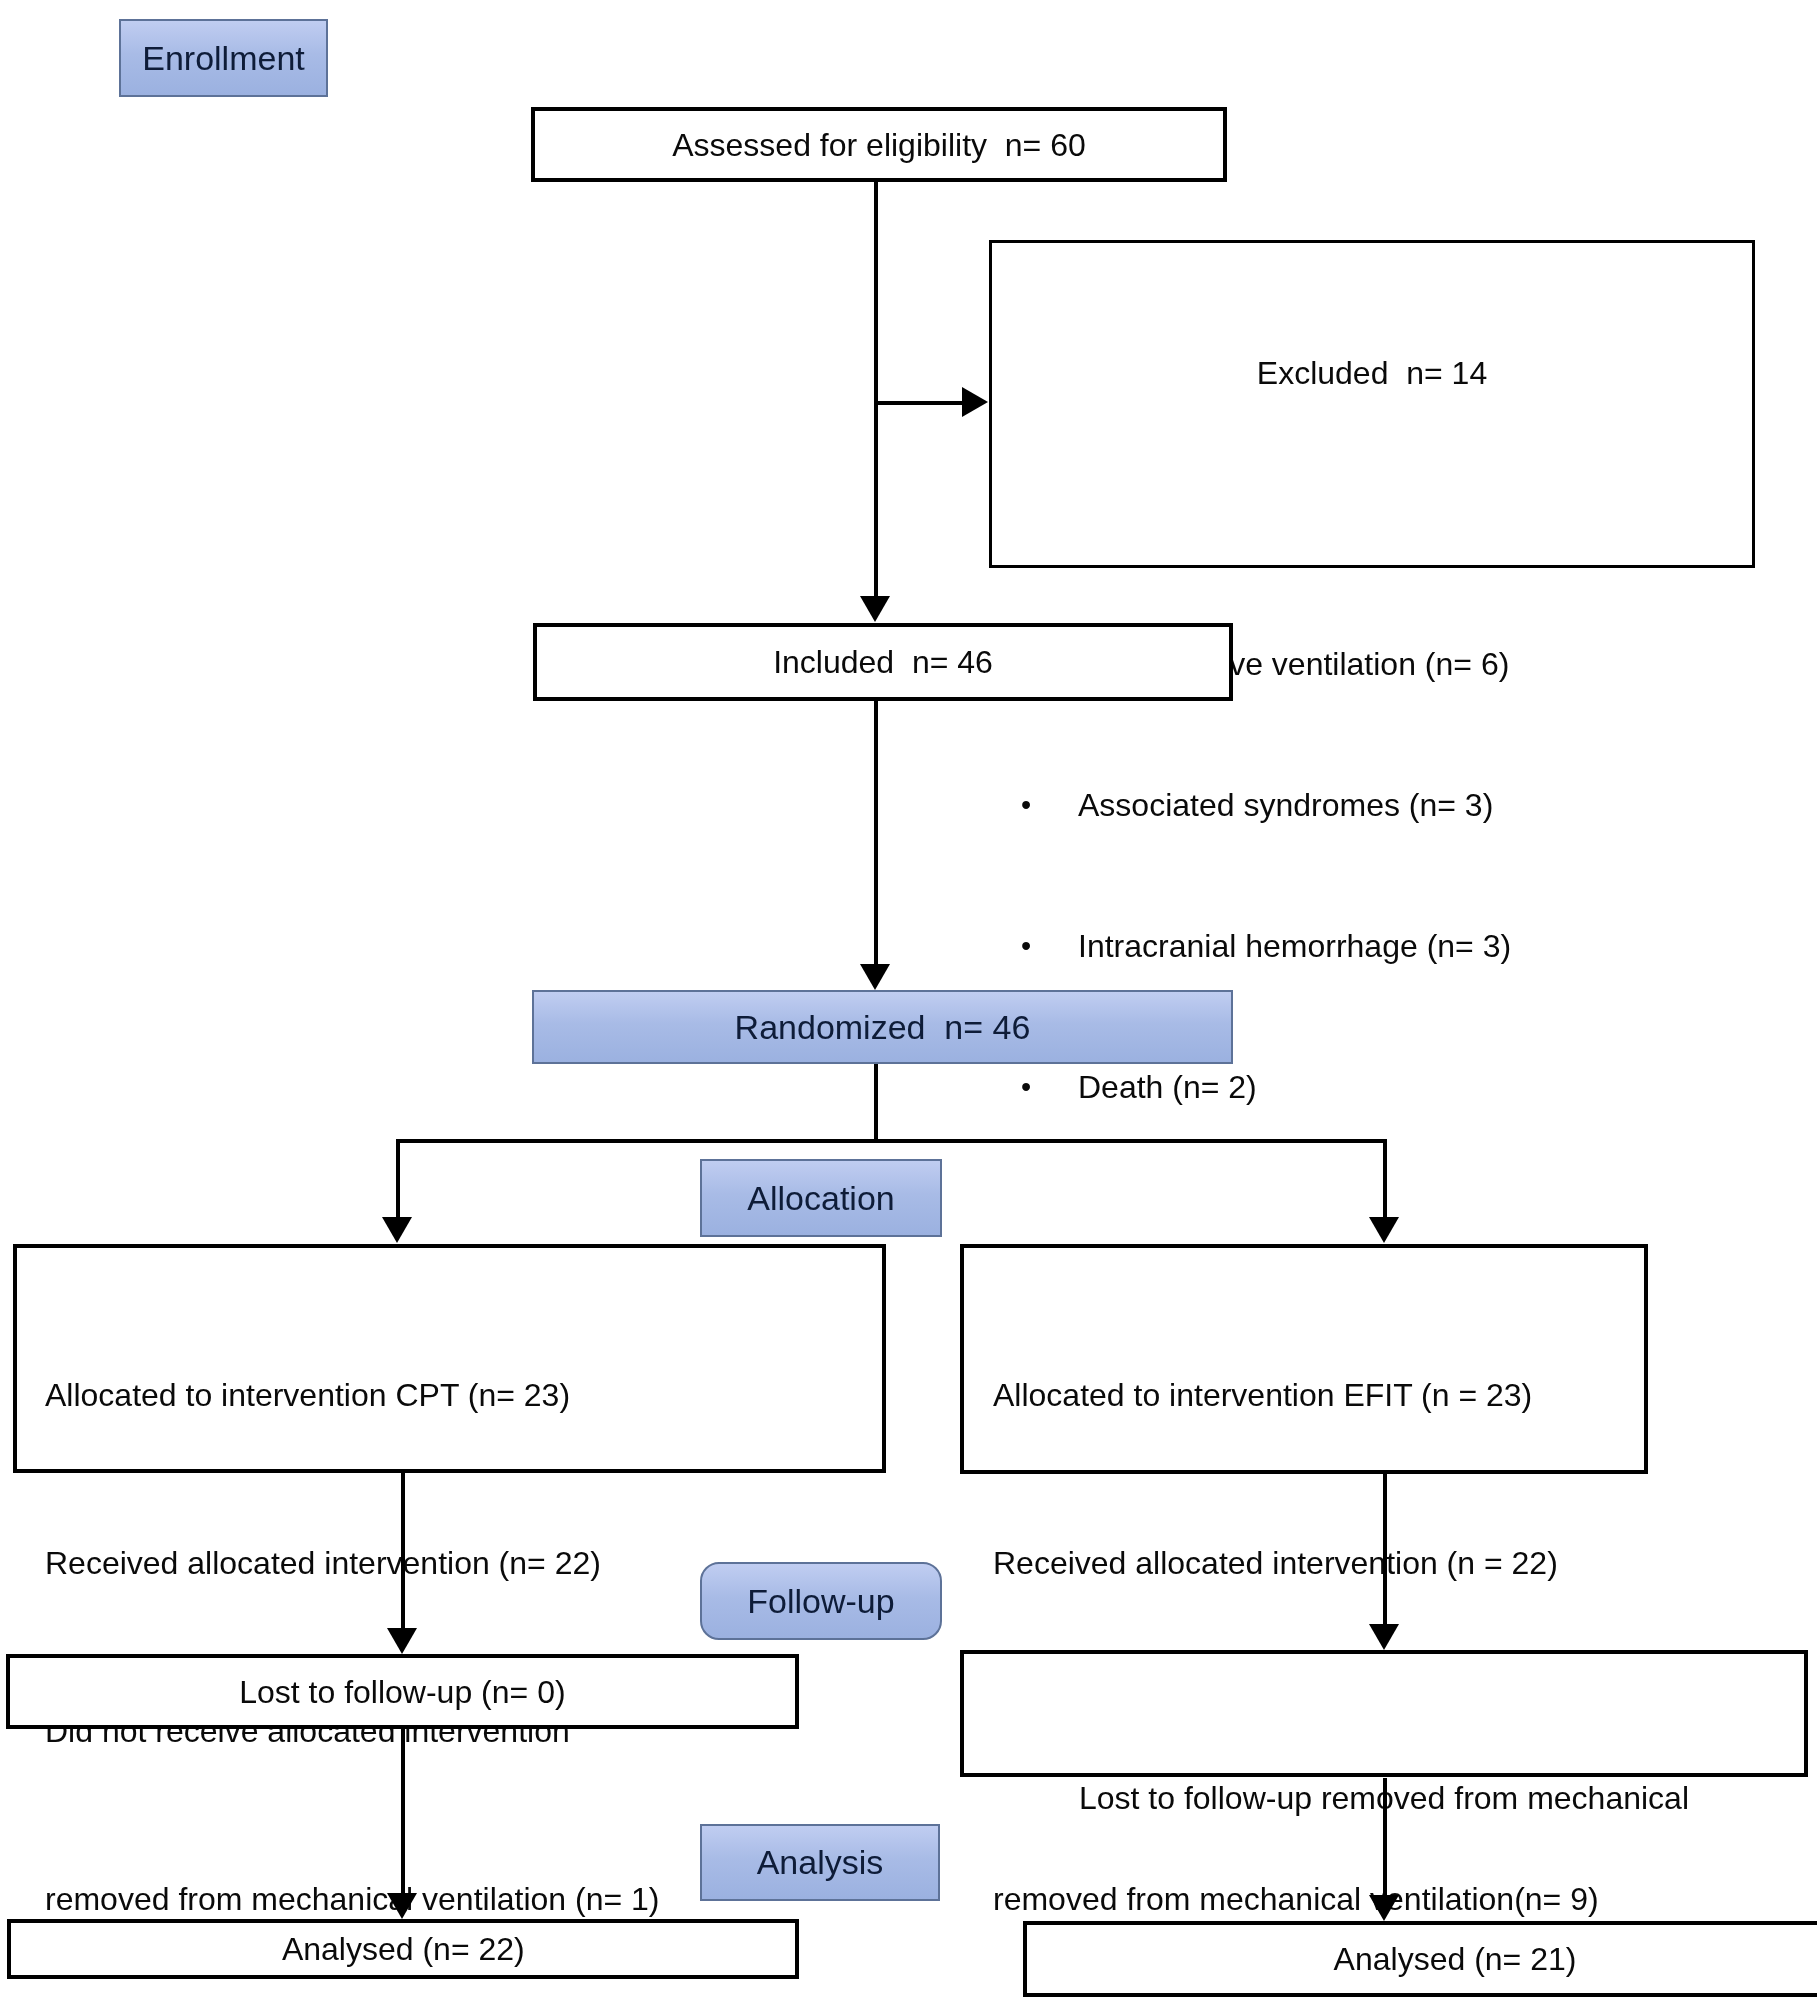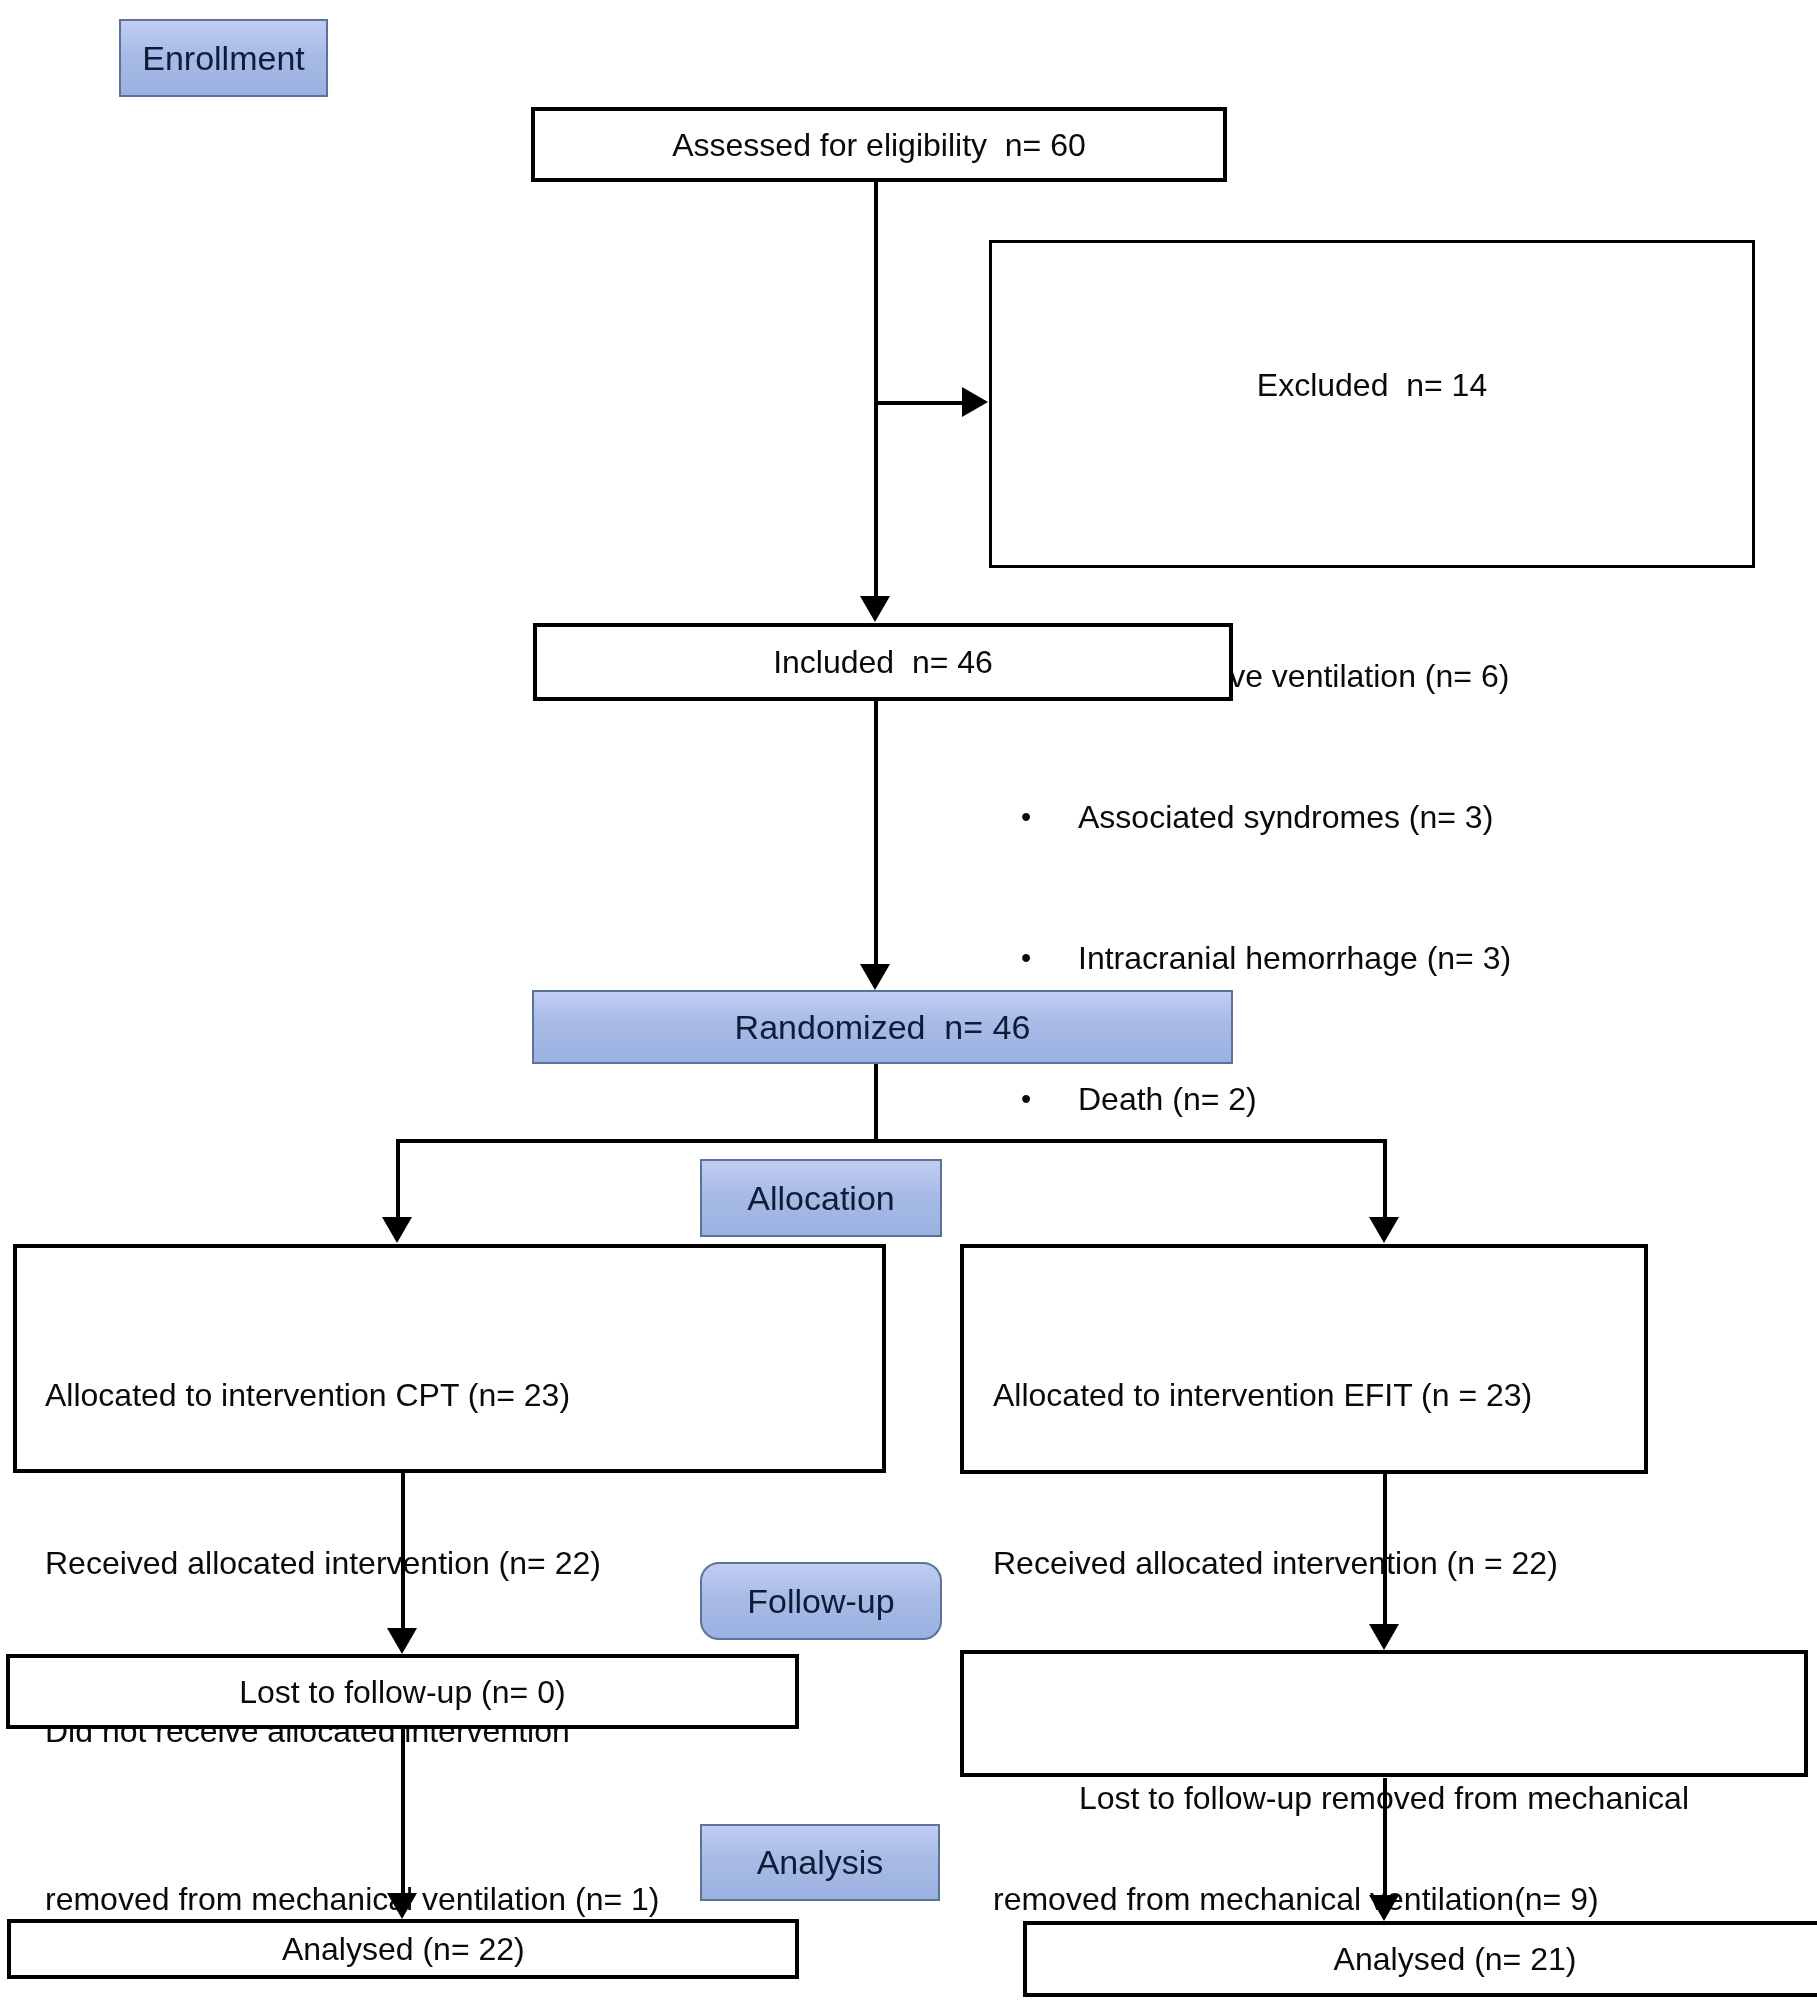--- a/index.html
+++ b/index.html
@@ -50,21 +50,21 @@
     line-height:53px;
   }
 
   
   .excl{
     display:block;
     border-width:3.7px;
     padding:0;
   }
   .excl-title{
-    margin-top:32px;
+    margin-top:20px;
     text-align:center;
     line-height:44px;
   }
   .excl-list{
     margin-top:67px;
   }
   .excl-item{
     display:flex;
     padding-left:29px;
     line-height:53px;

